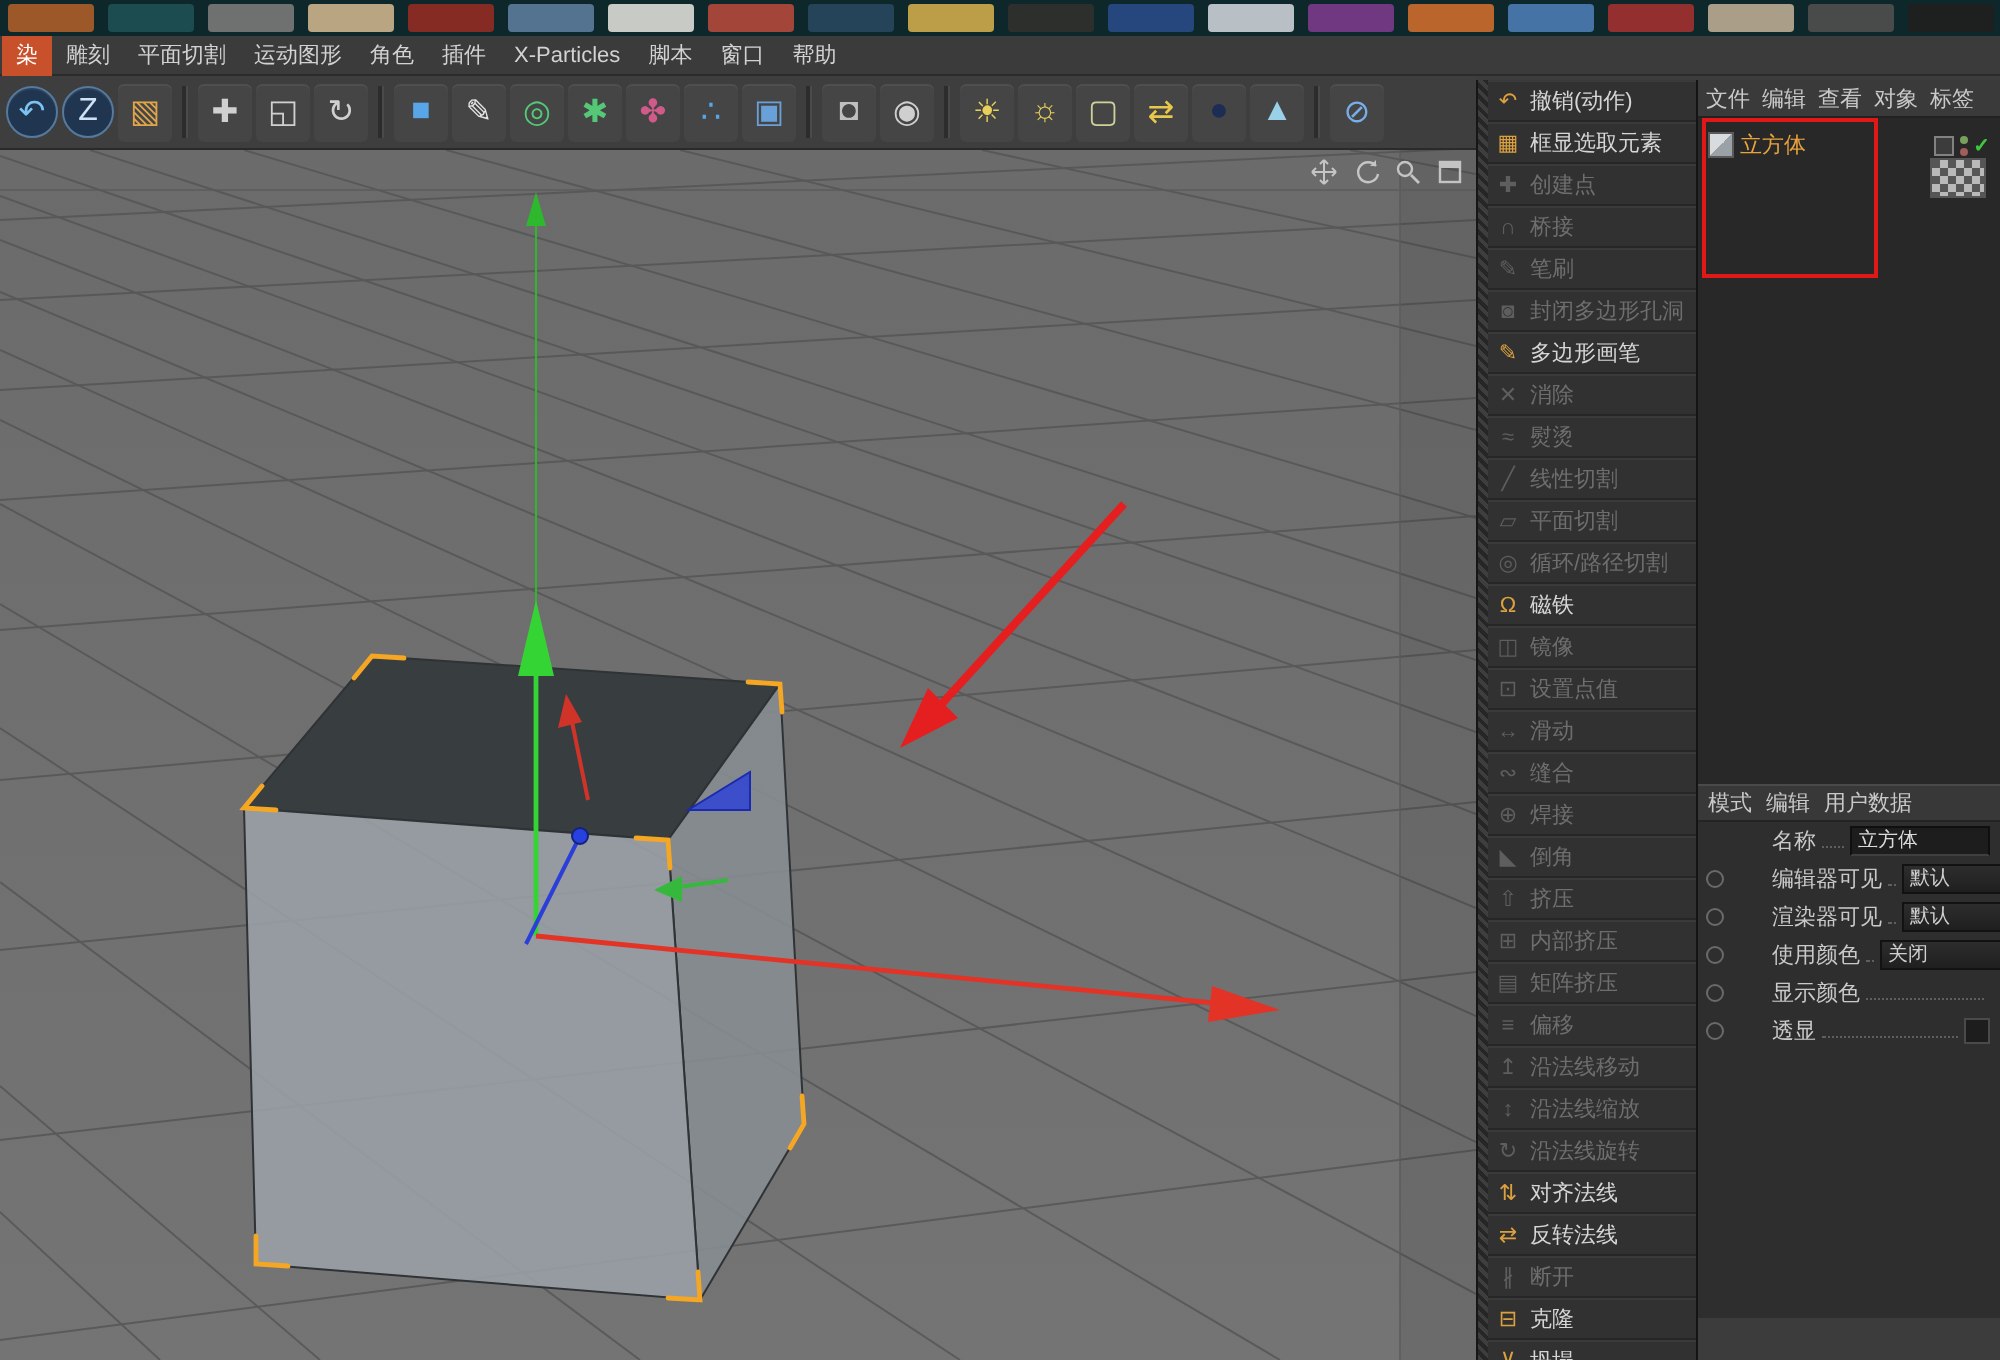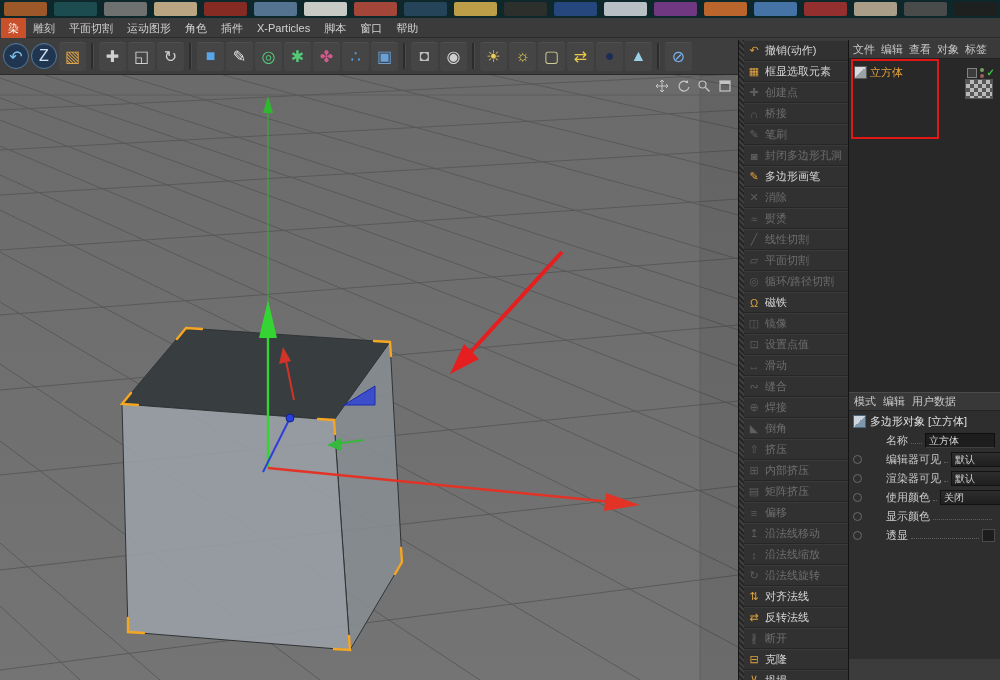--- a/index.html
+++ b/index.html
@@ -435,24 +435,20 @@
         <div class="checker"></div>
         <div class="red-box"></div>
       </div>
     </div>
     <div class="attr-manager">
       <div class="am-header">
           <span class="mi">模式</span>
           <span class="mi">编辑</span>
           <span class="mi">用户数据</span>
         </div>
-      <div class="am-title">
-        <span class="obj-icon"></span>
-        <span>多边形对象 [立方体]</span>
-      </div>
       <div>
           <div class="arow">
             <span class="kf" style="visibility: hidden;"></span>
             <span class="alabel">名称</span>
             <span class="leader"></span>
             <span class="afield">立方体</span>
           </div>
           <div class="arow">
             <span class="kf"></span>
             <span class="alabel">编辑器可见</span>

